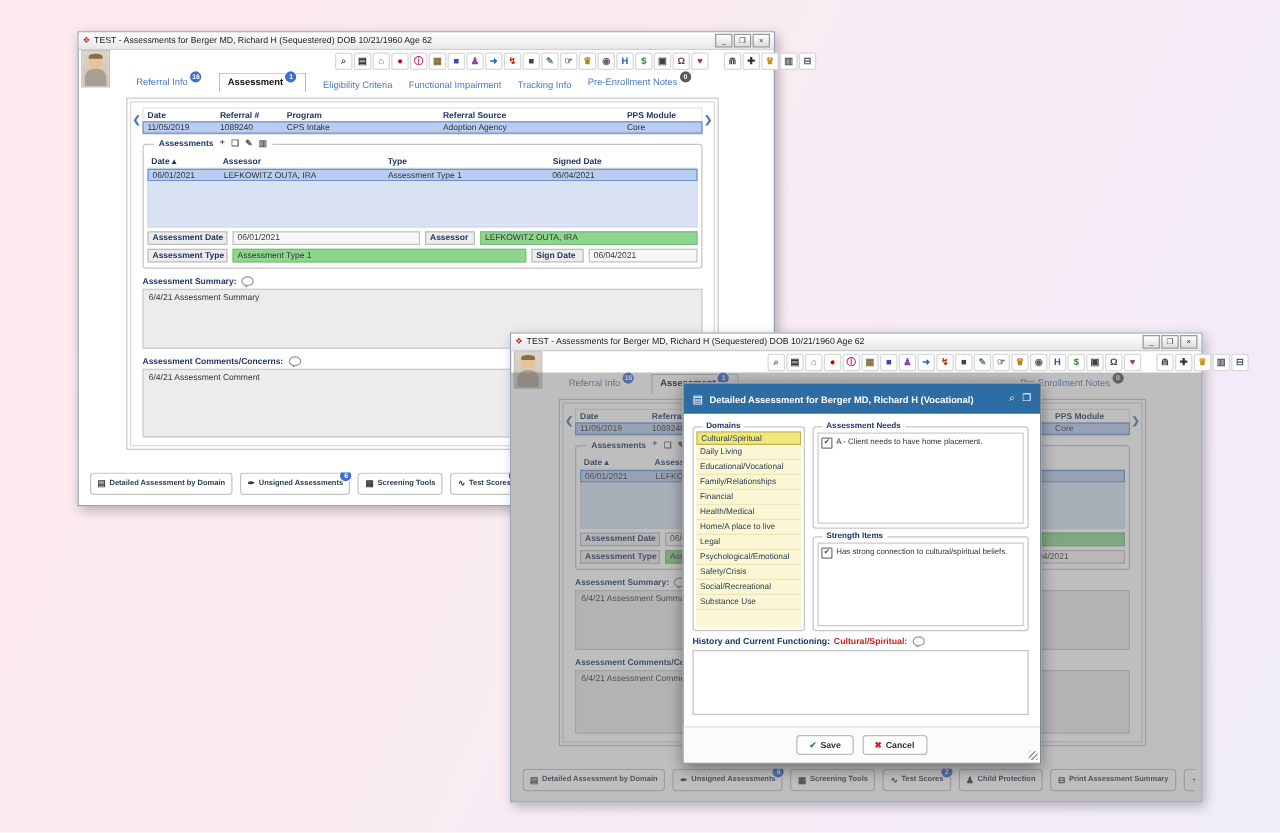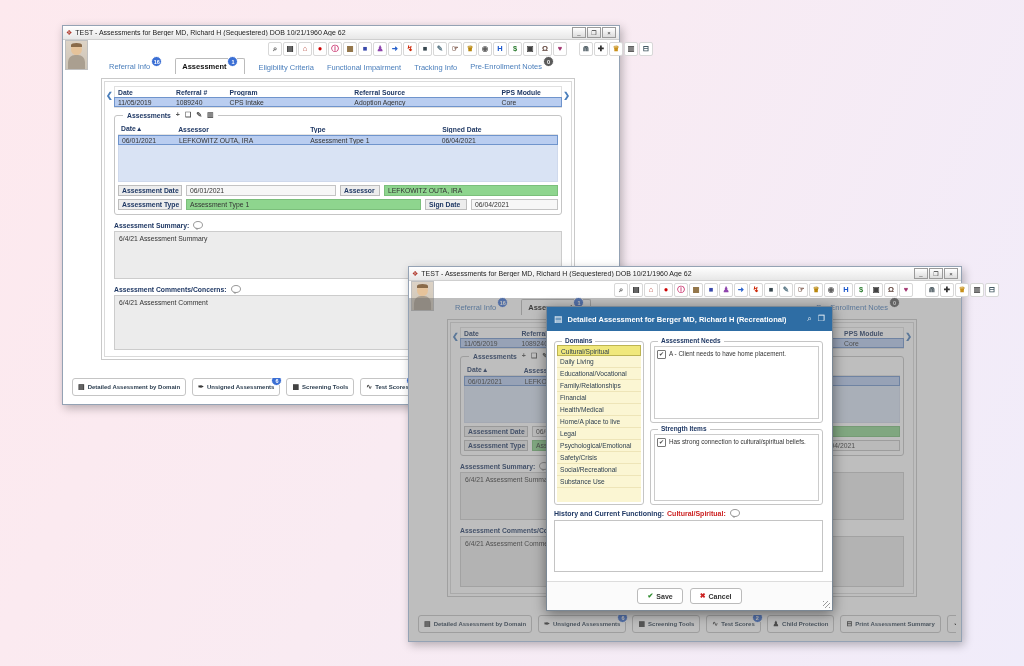--- a/index.html
+++ b/index.html
@@ -386,21 +386,21 @@
 
       </span>
     </div>
 </div>
 
 <div class="win front">
   <div class="dim"></div>
   <div class="modal">
     <div class="modal-head">
       <span class="mh-ico">▤</span>
-      <span class="mh-title">Detailed Assessment for Berger MD, Richard H (Recreational)</span>
+      <span class="mh-title">Detailed Assessment for Berger MD, Richard H (Vocational)</span>
       <span class="mh-actions">
         <span>⌕</span>
         <span>❐</span>
       </span>
     </div>
     <div class="fieldset domains-fs">
       <span class="fs-legend2">Domains</span>
       <div class="domain-list">
 
       <div class="domain-item selected">Cultural/Spiritual</div>

